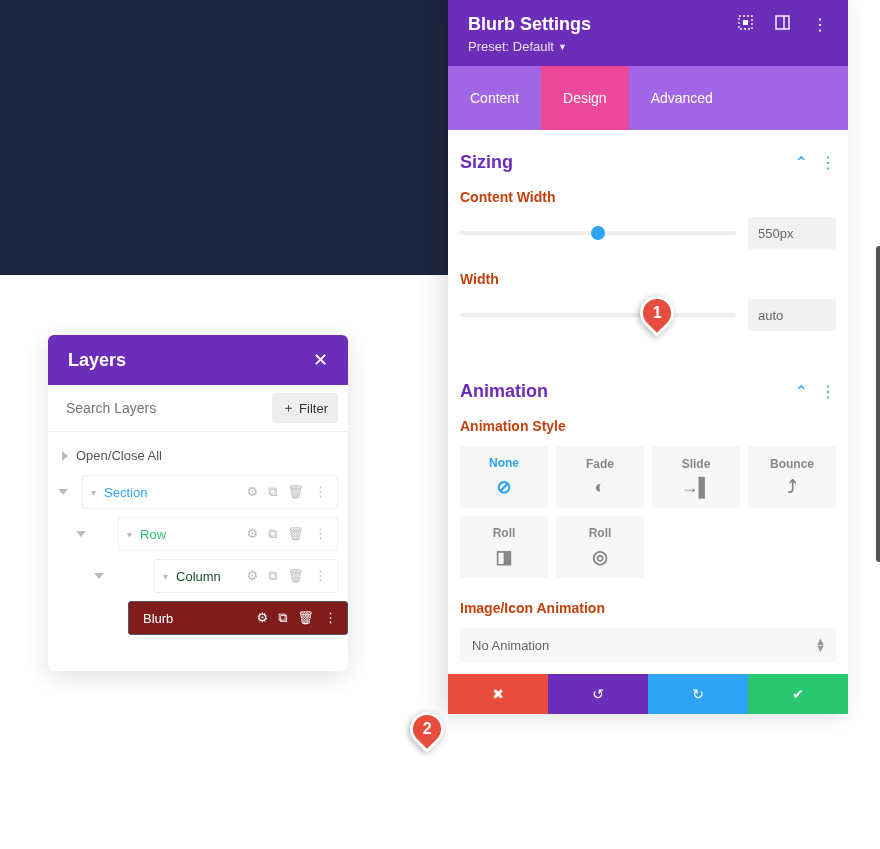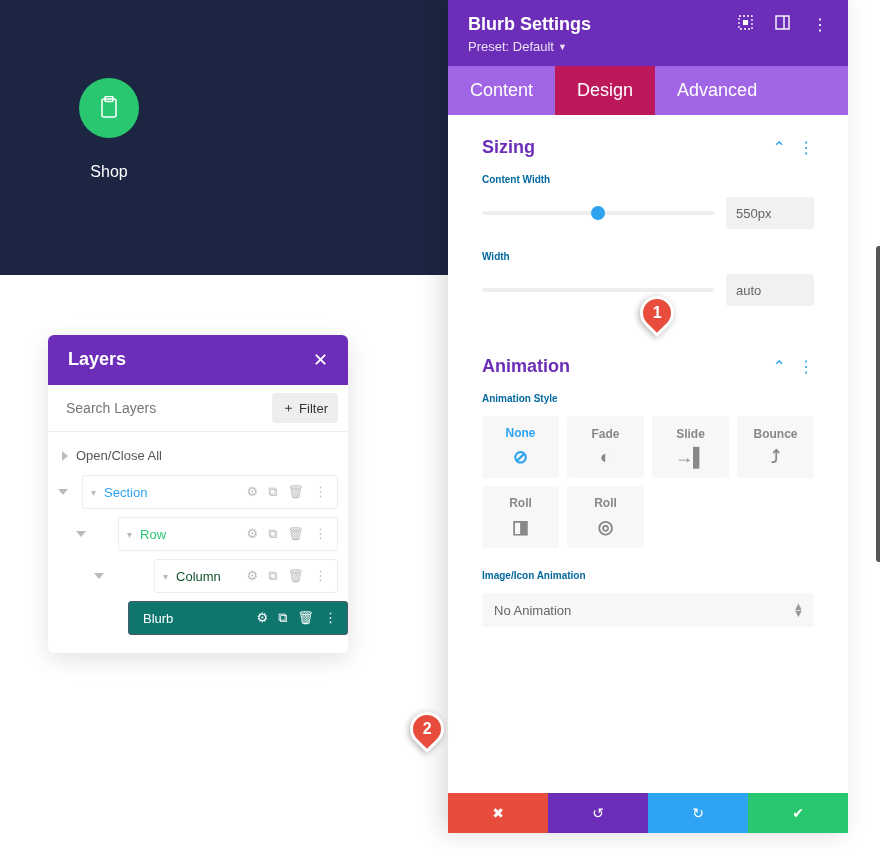--- a/index.html
+++ b/index.html
@@ -3,59 +3,59 @@
 <meta charset="utf-8">
 <style>
 *{box-sizing:border-box;margin:0;padding:0;font-family:-apple-system,BlinkMacSystemFont,"Segoe UI",Helvetica,Arial,sans-serif}
 body{width:880px;height:849px;background:#fff;position:relative;overflow:hidden}
 .stage{position:absolute;inset:0}
 .dark-band{position:absolute;left:0;top:0;width:448px;height:275px;background:#1c2541}
 .shop-wrap{position:absolute;left:79px;top:78px;width:60px;text-align:center;color:#fff}
 .shop-circle{width:60px;height:60px;border-radius:50%;background:#29c76f;display:flex;align-items:center;justify-content:center;margin:0 auto}
 .shop-label{margin-top:25px;font-size:16px;color:#fff}
 .layers{position:absolute;left:48px;top:335px;width:300px;background:#fff;border-radius:6px;box-shadow:0 6px 24px rgba(0,0,0,.12)}
-.layers-hdr{background:#6c2eb9;color:#fff;display:flex;align-items:flex-start;justify-content:space-between;padding:14px 20px;border-radius:6px 6px 0 0}
+.layers-hdr{background:#6c2eb9;color:#fff;display:flex;align-items:center;justify-content:space-between;padding:14px 20px;border-radius:6px 6px 0 0}
 .layers-hdr h3{font-size:18px;font-weight:600}
 .layers-search{display:flex;align-items:center;padding:8px 10px;border-bottom:1px solid #eee}
 .layers-search input{flex:1;border:none;outline:none;font-size:14px;padding:6px 8px;color:#666;background:transparent}
 .filter-btn{display:flex;align-items:center;gap:4px;background:#eee;border:none;border-radius:4px;padding:6px 10px;font-size:13px;color:#333;cursor:pointer}
-.layers-body{padding:8px 10px 14px}
+.layers-body{padding:8px 10px 32px}
 .oc-row{display:flex;align-items:center;gap:8px;padding:8px 4px;font-size:13px;color:#555}
 .tri{width:0;height:0;border-top:5px solid transparent;border-bottom:5px solid transparent;border-left:6px solid #bbb}
 .tri.down{transform:rotate(90deg);border-left-color:#bbb}
 .lnode{display:flex;align-items:center;border:1px solid #eee;border-radius:3px;height:34px;margin:4px 0;font-size:13px}
 .lnode .caret{color:#bbb;font-size:10px;padding:0 8px}
 .lnode .lbl{flex:1}
 .lnode .acts{display:flex;gap:10px;padding:0 10px;color:#bbb}
 .lnode .acts span{cursor:pointer}
 .lsection{margin-left:16px}
 .lsection .lbl{color:#2ea3f2}
 .lrow{margin-left:34px}
 .lrow .lbl{color:#29c76f}
 .lcol{margin-left:52px}
 .lcol .lbl{color:#14532d}
-.lblurb{margin-left:70px;background:#0f766e;border-color:#4c5866;color:#fff}
+.lblurb{margin-left:70px;background:#7f1d1d;border-color:#4c5866;color:#fff}
 .lblurb .lbl{color:#fff;padding-left:14px}
 .lblurb .acts{color:#fff}
-.panel{position:absolute;left:448px;top:0;width:400px;height:833px;background:#fff;box-shadow:-6px 0 24px rgba(0,0,0,.15);display:flex;flex-direction:column}
+.panel{position:absolute;left:448px;top:0;width:400px;height:714px;background:#fff;box-shadow:-6px 0 24px rgba(0,0,0,.15);display:flex;flex-direction:column}
 .panel-top{background:#6c2eb9;color:#fff}
 .pt-row{display:flex;align-items:center;padding:14px 20px 4px}
 .pt-row h2{font-size:18px;font-weight:600;flex:1}
 .pt-icons{display:flex;gap:22px;color:#fff}
 .pt-sub{padding:0 20px 12px;font-size:13px;opacity:.85;display:flex;align-items:center;gap:4px}
 .tabs{display:flex;background:#a166e6}
-.tab{flex:0 0 auto;padding:14px 22px;font-size:18px;color:#fff;cursor:pointer}
-.tab.active{background:#be185d}
+.tab{flex:0 0 auto;padding:24px 22px;font-size:14px;color:#fff;cursor:pointer}
+.tab.active{background:#ec4899}
 .panel-scroll{flex:1;overflow:hidden;position:relative;padding:0 0 0 0}
-.section{padding:22px 34px 6px}
+.section{padding:22px 12px 6px}
 .sec-hdr{display:flex;align-items:center;color:#6c2eb9;margin-bottom:16px}
 .sec-hdr h4{font-size:18px;font-weight:600;flex:1}
 .sec-hdr .sicons{display:flex;gap:12px;align-items:center}
 .ctrl{margin-bottom:22px}
-.ctrl label{display:block;font-size:10px;color:#0369a1;font-weight:600;margin-bottom:12px}
+.ctrl label{display:block;font-size:14px;color:#c2410c;font-weight:600;margin-bottom:12px}
 .slider-row{display:flex;align-items:center;gap:12px}
 .track{flex:1;height:4px;background:#eee;border-radius:2px;position:relative}
 .thumb{position:absolute;top:50%;width:14px;height:14px;border-radius:50%;background:#2ea3f2;transform:translate(-50%,-50%)}
 .valbox{width:88px;height:32px;background:#f1f1f1;border:none;border-radius:3px;padding:0 10px;font-size:13px;color:#666}
 .anim-grid{display:grid;grid-template-columns:repeat(4,1fr);gap:8px}
 .anim-btn{background:#f7f7f7;border:none;border-radius:3px;height:62px;display:flex;flex-direction:column;align-items:center;justify-content:center;gap:6px;font-size:12px;color:#888;font-weight:600;cursor:pointer}
 .anim-btn.sel{color:#2ea3f2}
 .anim-ico{font-size:18px}
 .selectish{background:#f7f7f7;border-radius:3px;height:34px;display:flex;align-items:center;padding:0 12px;font-size:13px;color:#666;position:relative}
 .selectish .updn{position:absolute;right:10px;font-size:11px;line-height:7px;color:#999}
@@ -73,29 +73,20 @@
 .scrollbar{position:absolute;right:-2px;top:246px;width:6px;height:316px;background:#555;border-radius:3px}
 svg{display:block}
 </style>
 </head>
 <body>
 
 <div class="stage">
 
   <div class="dark-band"></div>
 
-  <div class="shop-wrap">
-    <div class="shop-circle">
-      <svg width="20" height="24" viewBox="0 0 20 24">
-        <rect x="3" y="3" width="14" height="18" rx="2" fill="none" stroke="#fff" stroke-width="1.5"></rect>
-        <rect x="6" y="0.5" width="8" height="5" rx="1" fill="none" stroke="#fff" stroke-width="1.5"></rect>
-      </svg>
-    </div>
-    <div class="shop-label">Shop</div>
-  </div>
 
   <div class="layers">
     <div class="layers-hdr">
       <h3>Layers</h3>
       <span style="cursor:pointer;font-size:18px">✕</span>
     </div>
     <div class="layers-search">
       <input placeholder="Search Layers" style="">
       <button class="filter-btn">
         <span>＋</span>

